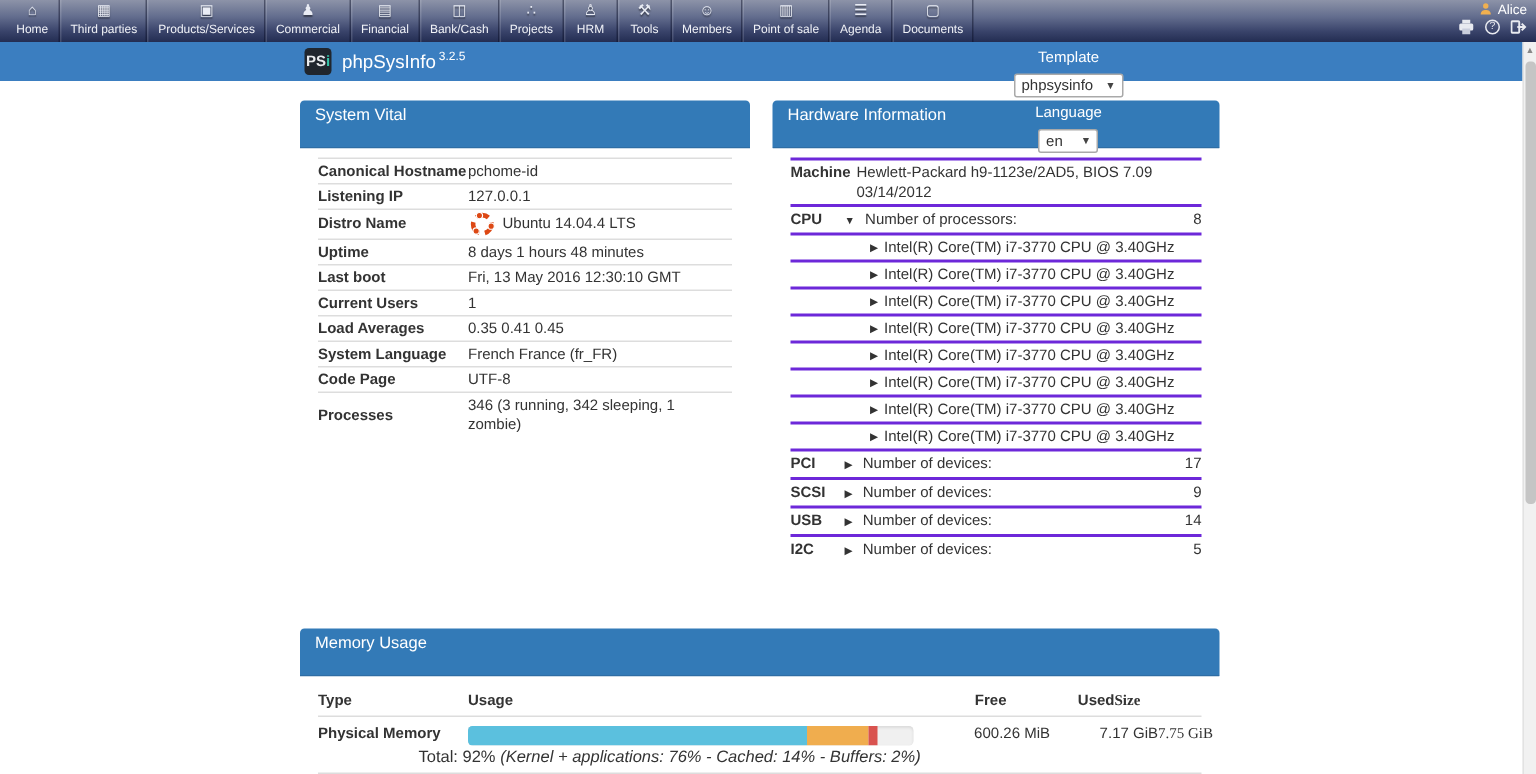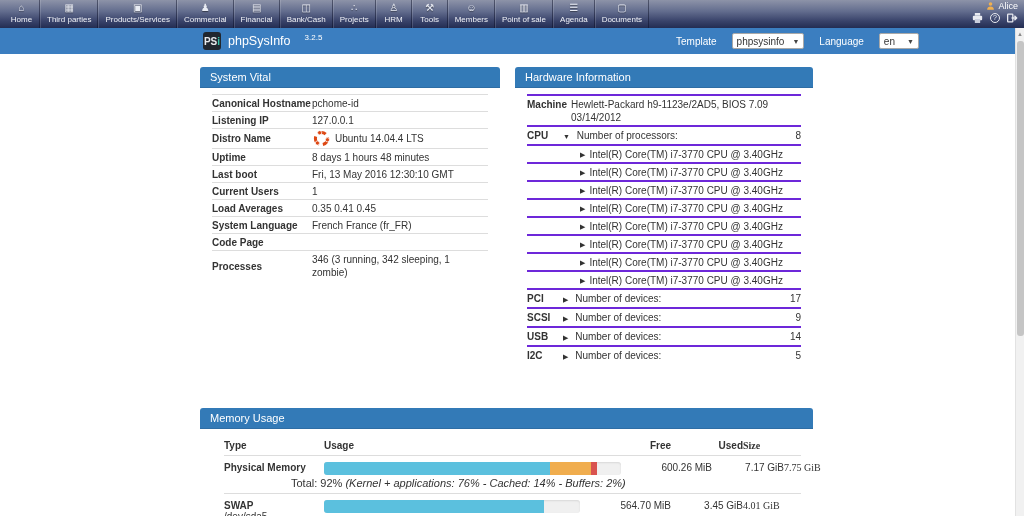--- a/index.html
+++ b/index.html
@@ -21,52 +21,52 @@
   .aicon { cursor:pointer; display:flex; align-items:center; }
   .help-circle { width:10px; height:10px; border:1px solid #e8eaf0; border-radius:50%;
     color:#e8eaf0; font-size:7px; line-height:8px; display:flex; align-items:center; justify-content:center; }
 
   
   .titlebar { height:26px; width:1024px; background:#3b7ec0; position:relative; display:flex; align-items:center; }
   .psi-logo { margin-left:203px; width:18px; height:18px; background:#20262e; border-radius:3px;
     display:flex; align-items:center; justify-content:center; font-weight:bold; font-size:10px; letter-spacing:0; flex:none; }
   .psi-ps { color:#e8eaed; } .psi-i { color:#35c3a8; }
   .psi-title { color:#fff; font-size:12.5px; margin-left:7px; }
-  .psi-ver { font-size:8px; vertical-align:super; margin-left:14px; }
-  .tpl-controls { position:absolute; left:676px; top:5px; display:flex; align-items:center; gap:15px;
-    font-size:10px; color:#fff; }
+  .psi-ver { font-size:8px; vertical-align:super; margin-left:2px; }
+  .tpl-controls { position:absolute; left:676px; top:5px; display:flex; align-items:center; gap:5px;
+    font-size:10px; color:#fff;flex-direction:column; }
   .fake-select { background:#fff; color:#333; border:1px solid #a9a9a9; border-radius:2px; height:16px;
     display:flex; align-items:center; justify-content:space-between; padding:0 4px; gap:8px; font-size:10px; cursor:pointer; }
   .fs-arrow { font-size:7px; color:#444; }
 
   
   .content { margin-left:200px; width:613px; padding-top:13px; }
   .panels-row { display:flex; gap:15px; align-items:flex-start; }
   .panel-sv { width:300px; } .panel-hw { width:298px; }
-  .panel-heading { background:#337ab7; color:#fff; font-size:11px; padding:4px 10px; height:21px;
+  .panel-heading { background:#337ab7; color:#fff; font-size:11px; padding:4px 10px; height:32px;
     border-radius:3px 3px 0 0; border-bottom:1px solid #2e6da4; }
   .panel-body { padding:6px 12px 8px; font-size:10px; }
 
   
   .sv-row { display:flex; border-top:1px solid #ddd; padding:2px 0 1px; line-height:13px; align-items:center; }
   .sv-label { display:inline-block; min-width:100px; font-weight:bold; flex:none; }
   .sv-value { flex:1; }
   .distro-val { display:flex; align-items:center; gap:4px; }
 
   
   .hw-row { display:flex; border-top:2px solid #6d28d9; padding:2px 0 1px; line-height:13px; }
   .hw-label { display:inline-block; min-width:32px; font-weight:bold; flex:none; margin-right:4px; }
   .grow { flex:1; }
   .tri { font-size:7px; margin-right:4px; color:#333; cursor:pointer; }
   .hw-core { padding-left:53px; }
   .hw-count { flex:none; text-align:right; }
 
   
   .panel-mem { width:613px; margin-top:36px; }
-  .mem-head, .mem-row { display:flex;margin-left:12px; }
+  .mem-head, .mem-row { display:flex; }
   .mem-head { font-weight:bold; padding:5px 0 4px; border-bottom:1px solid #ddd; }
   .mem-row { padding:6px 0 2px; }
   .mem-row.first { border-bottom:1px solid #ddd; padding-bottom:4px; }
   .c-type { width:100px; flex:none; }
   .c-usage { flex:1; padding-right:16px; }
   .c-free { width:75px; flex:none; text-align:right; }
   .c-used { width:72px; flex:none; text-align:right; }
   .c-size { width:58px; flex:none; text-align:left;font-family:Liberation Serif, serif; }
   .pbar { height:13px; background:#f0f0f0; border-radius:3px; overflow:hidden; display:flex;
     box-shadow:inset 0 1px 2px rgba(0,0,0,.1); }
@@ -229,20 +229,21 @@
         <div class="sv-row">
           <span class="sv-label">Load Averages</span>
           <span class="sv-value">0.35 0.41 0.45</span>
         </div>
         <div class="sv-row">
           <span class="sv-label">System Language</span>
           <span class="sv-value">French France (fr_FR)</span>
         </div>
         <div class="sv-row">
           <span class="sv-label">Code Page</span>
+          <span class="sv-value">UTF-8</span>
         </div>
         <div class="sv-row">
           <span class="sv-label">Processes</span>
           <span class="sv-value">346 (3 running, 342 sleeping, 1 zombie)</span>
         </div>
       </div>
     </div>
 
     <div class="panel-hw">
       <div class="panel-heading">Hardware Information</div>

